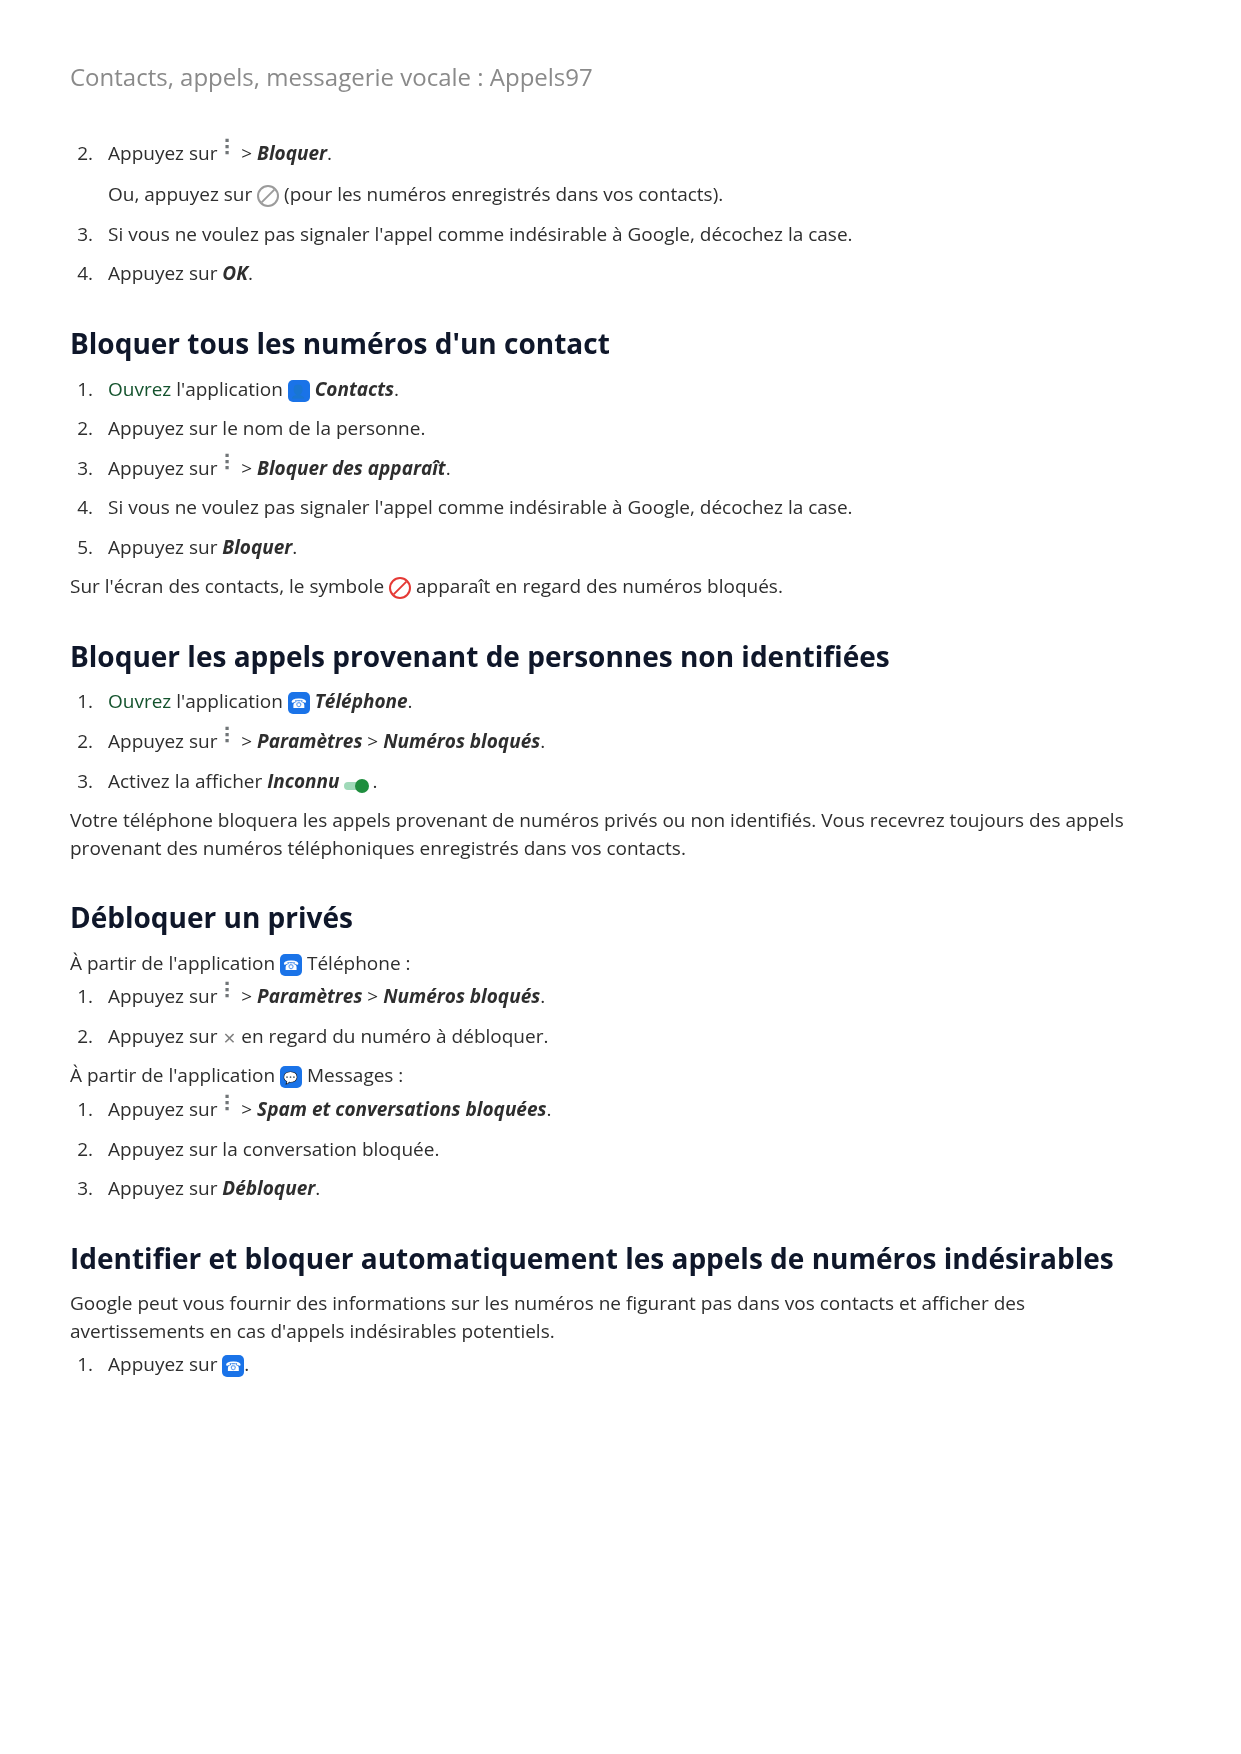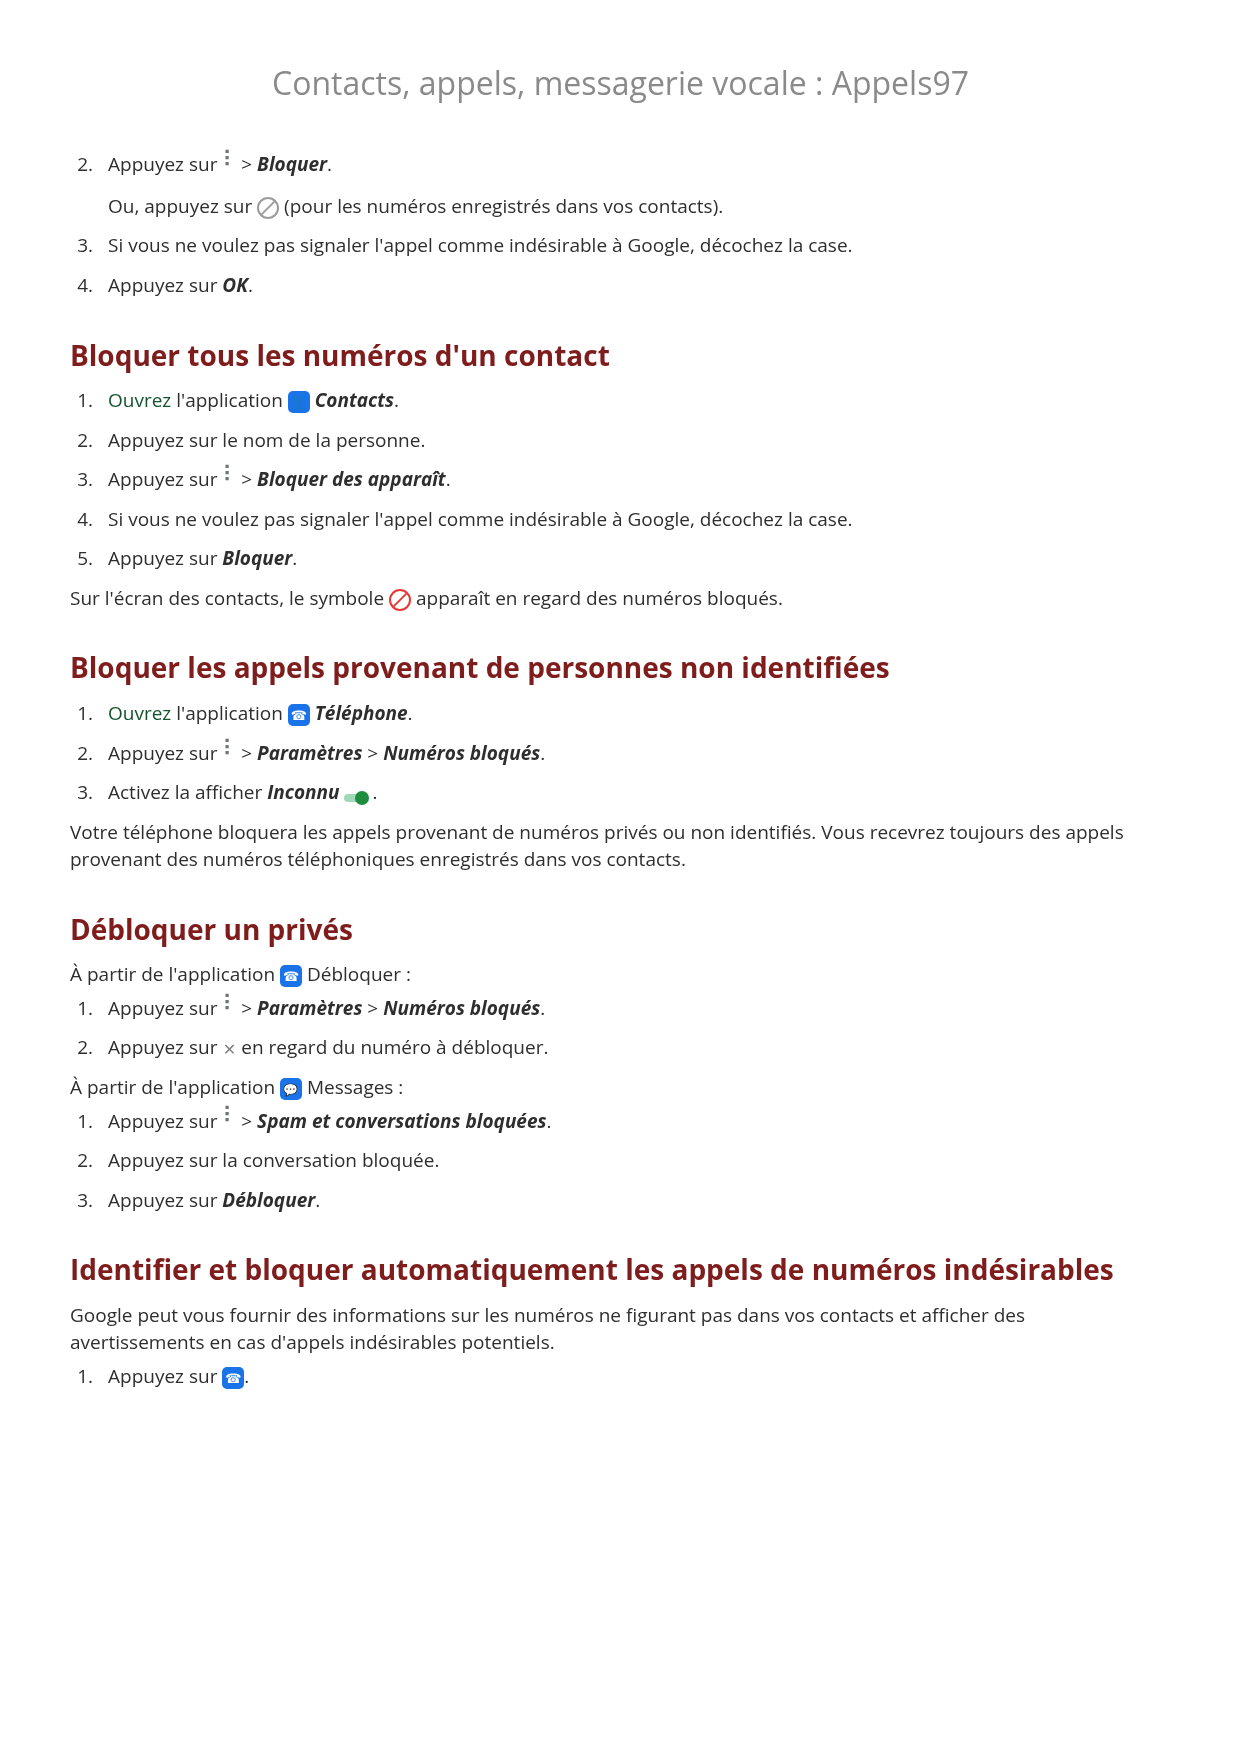--- a/index.html
+++ b/index.html
@@ -7,31 +7,31 @@
     color: #2e2e2e;
     margin: 0;
     padding: 60px 70px;
     width: 1241px;
     box-sizing: border-box;
     font-size: 19px;
     line-height: 1.45;
   }
   .header-row {
     display: flex;
-    justify-content: center;
+    justify-content: flex-start;
     color: #8a8a8a;
-    font-size: 32px;
+    font-size: 24px;
     margin-bottom: 45px;
     font-weight: 400;
   }
   h2 {
     font-size: 28px;
     font-weight: 700;
     margin: 35px 0 12px 0;
-    color: #7f1d1d;
+    color: #0f172a;
   }
   ol {
     margin: 0 0 8px 0;
     padding-left: 28px;
   }
   li {
     padding-left: 10px;
     margin-bottom: 12px;
   }
   li::marker { color:#2e2e2e; }
@@ -144,21 +144,21 @@
     <span>Activez la afficher </span><b>Inconnu</b><span> </span><span class="icon icon-toggle"><svg width="26" height="14" viewBox="0 0 26 14">
           <rect x="0" y="3" width="22" height="8" rx="4" fill="#9fd9b8"></rect>
           <circle cx="18" cy="7" r="7" fill="#1e8e3e"></circle>
         </svg></span><span>.</span>
   </li>
 </ol>
 <p class="body">Votre téléphone bloquera les appels provenant de numéros privés ou non identifiés. Vous recevrez toujours des appels provenant des numéros téléphoniques enregistrés dans vos contacts.</p>
 
 <h2>Débloquer un privés</h2>
 <p class="body">
-  <span>À partir de l'application </span><span class="icon icon-app icon-phone"></span><span> Débloquer :</span>
+  <span>À partir de l'application </span><span class="icon icon-app icon-phone"></span><span> Téléphone :</span>
 </p>
 <ol>
   <li>
     <span>Appuyez sur </span><span class="icon icon-dots"></span><span> &gt; </span><b>Paramètres</b><span> &gt; </span><b>Numéros bloqués</b><span>.</span>
   </li>
   <li>
     <span>Appuyez sur </span><span class="icon icon-x"></span><span> en regard du numéro à débloquer.</span>
   </li>
 </ol>
 <p class="body">

